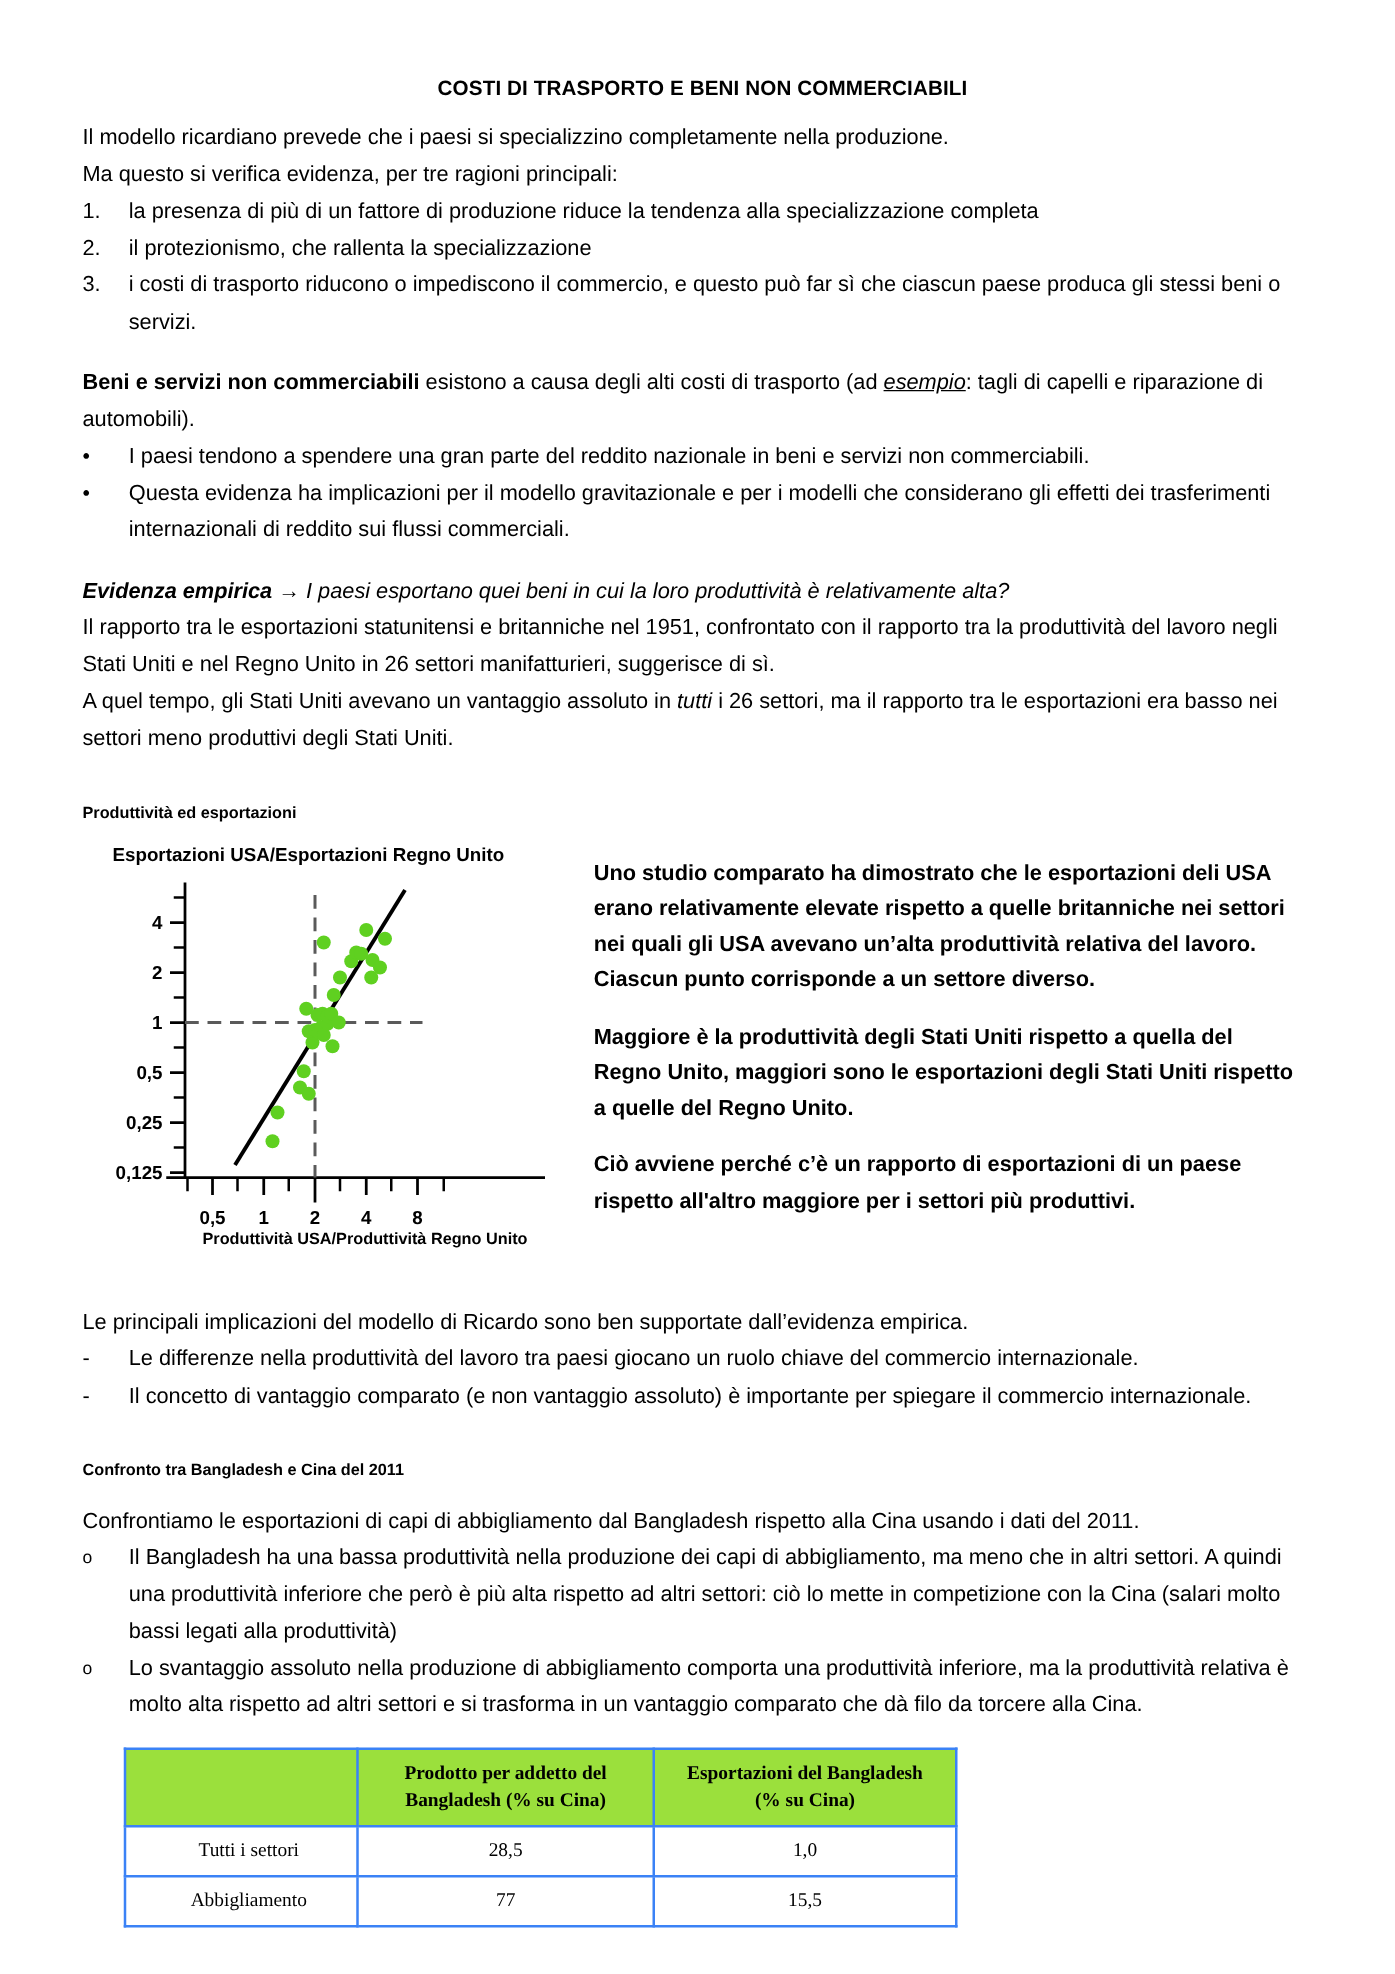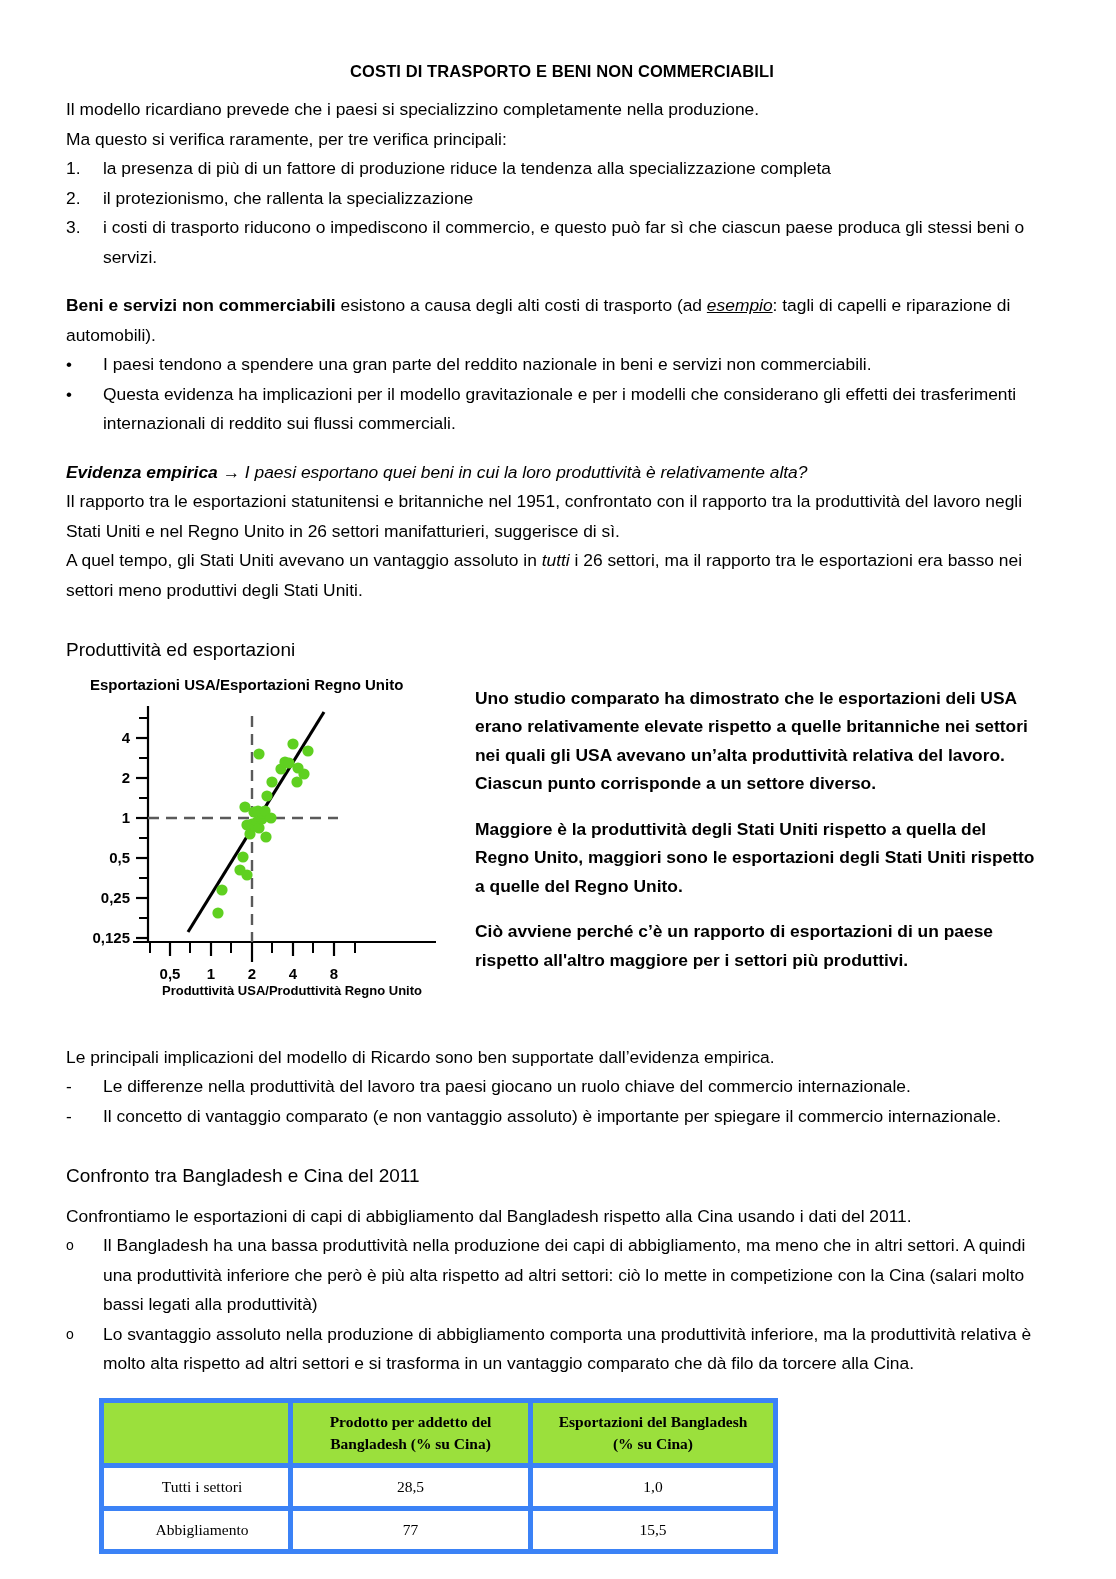--- a/index.html
+++ b/index.html
@@ -73,22 +73,22 @@
   .li.dash .mk { font-size: 17.4px; }
   .li.circ .mk { font-size: 14px; }
 
   
   .figure-row {
     position: relative;
     width: 992px;
     font-weight: bold;
   }
   .section-head {
-    font-weight: normal;
-    font-size: 19px;
+    font-weight: bold;
+    font-size: 13px;
     line-height: 29.5px;
     margin: 0;
   }
   .chart-wrap {
     position: absolute;
     left: 12px;
     top: 0;
     width: 400px;
     height: 340px;
   }
@@ -123,21 +123,21 @@
   .plot-svg { position: absolute; left: 0; top: 18px; }
 
   
   .data-table {
     border-collapse: collapse;
     margin-left: 33px;
     font-family: "Liberation Serif", serif;
     table-layout: fixed;
   }
   .data-table th, .data-table td {
-    border: 5px solid #3b82f6;
+    border: 2px solid #3b82f6;
     padding: 0;
   }
   .data-table thead th {
     background: #9BE03C;
     font-weight: bold;
     font-size: 15.5px;
     line-height: 22px;
     text-align: center;
     padding: 8px 6px;
     vertical-align: middle;
@@ -180,21 +180,21 @@
 
 <div class="page">
 
   <div class="watermark">&nbsp;</div>
 
   <div class="content">
 
     <div class="doc-title">COSTI DI TRASPORTO E BENI NON COMMERCIABILI</div>
 
     <p class="para">Il modello ricardiano prevede che i paesi si specializzino completamente nella produzione.</p>
-    <p class="para">Ma questo si verifica raramente, per tre verifica principali:</p>
+    <p class="para">Ma questo si verifica evidenza, per tre ragioni principali:</p>
 
     <ul class="list">
       <li class="li num">
         <span class="mk">1.</span>
         <span>la presenza di più di un fattore di produzione riduce la tendenza alla specializzazione completa</span>
       </li>
       <li class="li num">
         <span class="mk">2.</span>
         <span>il protezionismo, che rallenta la specializzazione</span>
       </li>

